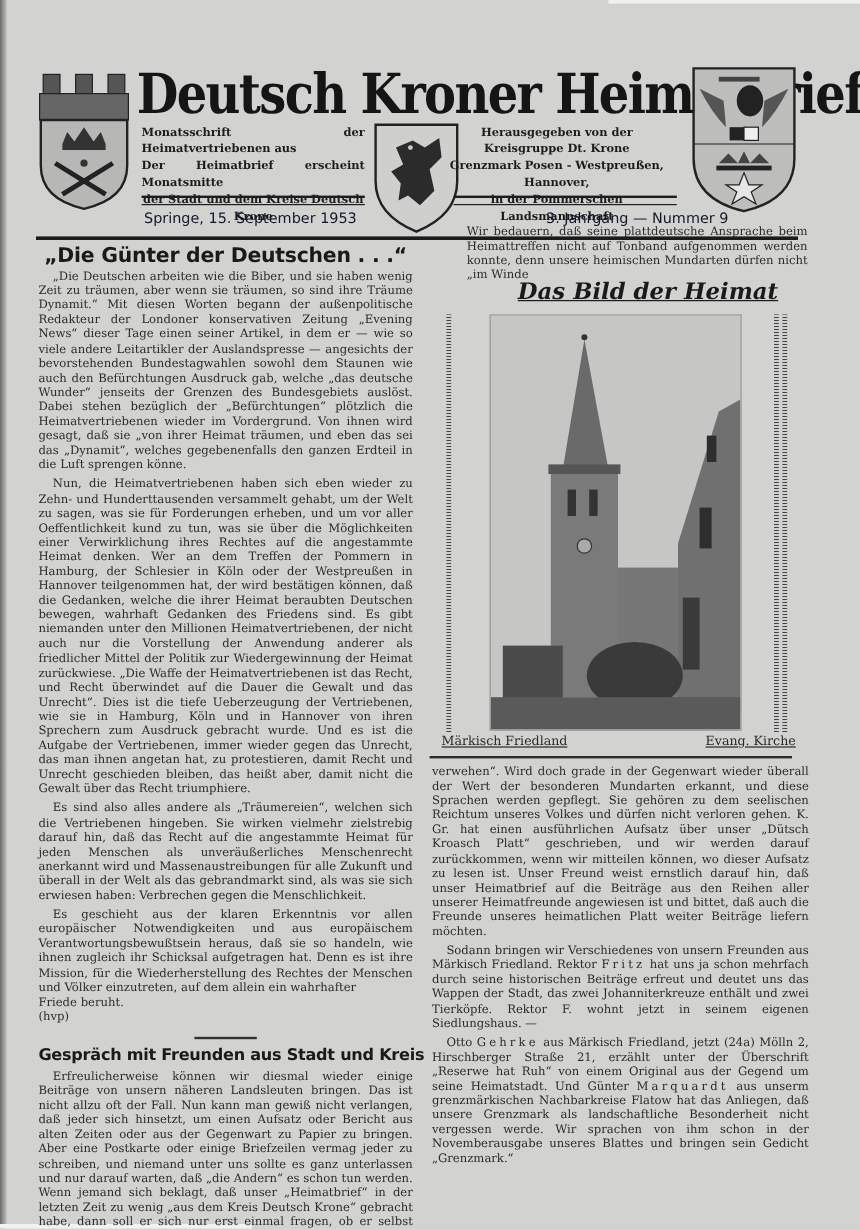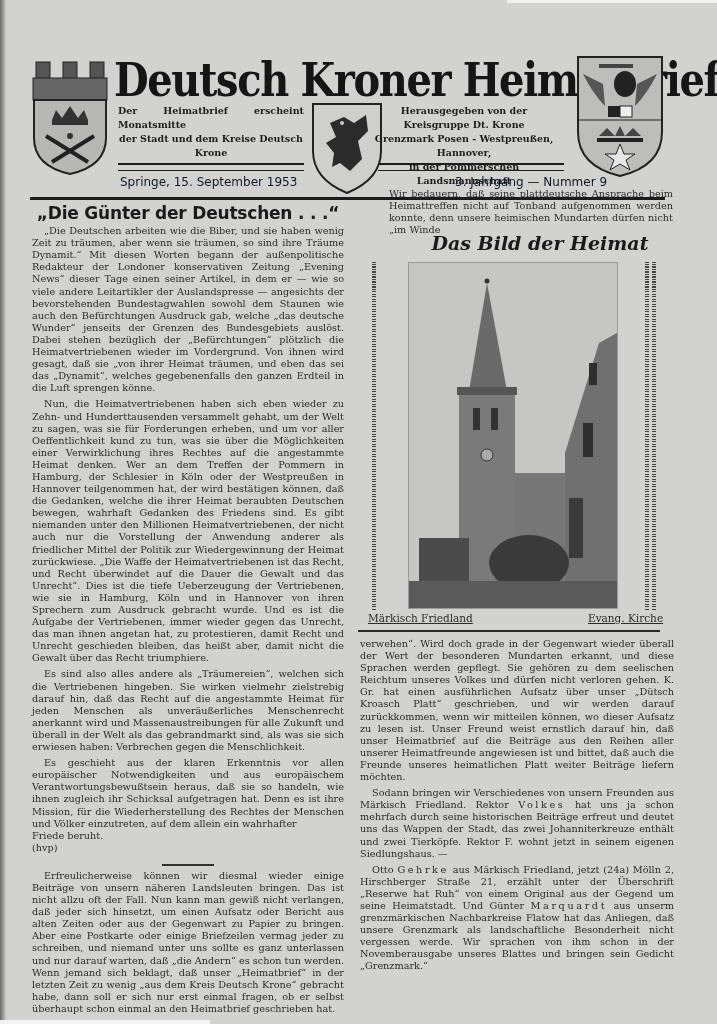--- a/index.html
+++ b/index.html
@@ -50,21 +50,21 @@
   .h2 {
     font-family:"DejaVu Sans", sans-serif; font-weight:bold; font-size:13.4px;
     text-align:center; margin:8px 0 6px 0; color:#1a1a1a; letter-spacing:-0.2px; white-space:nowrap;
   }
   .sig-line { display:flex; justify-content:space-between;flex-direction:column; }
   .short-rule { width:52px; height:2px; background:#333; margin:10px auto 4px auto; }
   .sp { letter-spacing:2.6px; }
 
   
   .pic-title { position:absolute; left:420px; top:232px; width:240px; text-align:center;
-    font-family:"DejaVu Serif", serif; font-style:italic; font-weight:bold; font-size:19px; color:#1a1a1a; }
+    font-family:"DejaVu Serif", serif; font-style:italic; font-weight:bold; font-size:19px; color:#1a1a1a;text-decoration:underline; }
   .stripe { position:absolute; top:262px; width:4px; height:348px;
     background:repeating-linear-gradient(0deg,#444 0 1px,#cfcfcf 1px 2.5px); }
   .st1 { left:372px; } .st2 { left:645px; } .st3 { left:652px; }
   .photo { position:absolute; left:408px; top:262px; width:208px; height:345px; background:#c3c3c1; overflow:hidden; border:1px solid #9a9a9a; }
   .caption { position:absolute; top:612px; font-size:10.5px; color:#2a2a2a;text-decoration:underline; }
   .cap-l { left:368px; } .cap-r { left:588px; }
   .pic-rule { position:absolute; left:358px; top:630px; width:302px; height:2px; background:#2a2a2a; }
   .col-right2 { top:638px; }
 </style>
 </head>
@@ -83,20 +83,21 @@
   <path d="M22 62 L26 52 L32 60 L40 48 L48 60 L54 52 L58 62 Z" fill="#333"></path>
   <rect x="22" y="62" width="36" height="5" fill="#333"></rect>
   <line x1="16" y1="78" x2="58" y2="104" stroke="#222" stroke-width="4"></line>
   <line x1="64" y1="78" x2="22" y2="104" stroke="#222" stroke-width="4"></line>
   <circle cx="40" cy="78" r="3" fill="#333"></circle>
 </svg>
 
 <div class="title">Deutsch Kroner Heimatbrief</div>
 
 <div class="sub sub-left">
+  <div>Monatsschrift der Heimatvertriebenen aus</div>
   <div>Der Heimatbrief erscheint Monatsmitte</div>
   <div>der Stadt und dem Kreise Deutsch Krone</div>
 </div>
 
 <svg class="crest crest-mid" viewBox="0 0 74 94">
   <path d="M3 3 H71 V50 Q71 78 37 92 Q3 78 3 50 Z" fill="#cfcfcd" stroke="#222" stroke-width="2"></path>
   <path d="M20 22 L34 16 L44 22 L56 14 L58 30 L48 40 L52 58 L40 70 L30 62 L22 66 L24 52 L16 42 L26 36 Z" fill="#2b2b2b"></path>
   <circle cx="32" cy="22" r="2" fill="#ccc"></circle>
 </svg>
 
@@ -130,20 +131,21 @@
   <div class="h1">„Die Günter der Deutschen . . .“</div>
   <p>„Die Deutschen arbeiten wie die Biber, und sie haben wenig Zeit zu träumen, aber wenn sie träumen, so sind ihre Träume Dynamit.“ Mit diesen Worten begann der außenpolitische Redakteur der Londoner konservativen Zeitung „Evening News“ dieser Tage einen seiner Artikel, in dem er — wie so viele andere Leitartikler der Auslandspresse — angesichts der bevorstehenden Bundestagwahlen sowohl dem Staunen wie auch den Befürchtungen Ausdruck gab, welche „das deutsche Wunder“ jenseits der Grenzen des Bundesgebiets auslöst. Dabei stehen bezüglich der „Befürchtungen“ plötzlich die Heimatvertriebenen wieder im Vordergrund. Von ihnen wird gesagt, daß sie „von ihrer Heimat träumen, und eben das sei das „Dynamit“, welches gegebenenfalls den ganzen Erdteil in die Luft sprengen könne.</p>
   <p>Nun, die Heimatvertriebenen haben sich eben wieder zu Zehn- und Hunderttausenden versammelt gehabt, um der Welt zu sagen, was sie für Forderungen erheben, und um vor aller Oeffentlichkeit kund zu tun, was sie über die Möglichkeiten einer Verwirklichung ihres Rechtes auf die angestammte Heimat denken. Wer an dem Treffen der Pommern in Hamburg, der Schlesier in Köln oder der Westpreußen in Hannover teilgenommen hat, der wird bestätigen können, daß die Gedanken, welche die ihrer Heimat beraubten Deutschen bewegen, wahrhaft Gedanken des Friedens sind. Es gibt niemanden unter den Millionen Heimatvertriebenen, der nicht auch nur die Vorstellung der Anwendung anderer als friedlicher Mittel der Politik zur Wiedergewinnung der Heimat zurückwiese. „Die Waffe der Heimatvertriebenen ist das Recht, und Recht überwindet auf die Dauer die Gewalt und das Unrecht“. Dies ist die tiefe Ueberzeugung der Vertriebenen, wie sie in Hamburg, Köln und in Hannover von ihren Sprechern zum Ausdruck gebracht wurde. Und es ist die Aufgabe der Vertriebenen, immer wieder gegen das Unrecht, das man ihnen angetan hat, zu protestieren, damit Recht und Unrecht geschieden bleiben, das heißt aber, damit nicht die Gewalt über das Recht triumphiere.</p>
   <p>Es sind also alles andere als „Träumereien“, welchen sich die Vertriebenen hingeben. Sie wirken vielmehr zielstrebig darauf hin, daß das Recht auf die angestammte Heimat für jeden Menschen als unveräußerliches Menschenrecht anerkannt wird und Massenaustreibungen für alle Zukunft und überall in der Welt als das gebrandmarkt sind, als was sie sich erwiesen haben: Verbrechen gegen die Menschlichkeit.</p>
   <p>Es geschieht aus der klaren Erkenntnis vor allen europäischer Notwendigkeiten und aus europäischem Verantwortungsbewußtsein heraus, daß sie so handeln, wie ihnen zugleich ihr Schicksal aufgetragen hat. Denn es ist ihre Mission, für die Wiederherstellung des Rechtes der Menschen und Völker einzutreten, auf dem allein ein wahrhafter</p>
   <div class="sig-line">
     <span>Friede beruht.</span>
     <span style="margin-right:20px">(hvp)</span>
   </div>
   <div class="short-rule"></div>
+  <div class="h2">Gespräch mit Freunden aus Stadt und Kreis</div>
   <p>Erfreulicherweise können wir diesmal wieder einige Beiträge von unsern näheren Landsleuten bringen. Das ist nicht allzu oft der Fall. Nun kann man gewiß nicht verlangen, daß jeder sich hinsetzt, um einen Aufsatz oder Bericht aus alten Zeiten oder aus der Gegenwart zu Papier zu bringen. Aber eine Postkarte oder einige Briefzeilen vermag jeder zu schreiben, und niemand unter uns sollte es ganz unterlassen und nur darauf warten, daß „die Andern“ es schon tun werden. Wenn jemand sich beklagt, daß unser „Heimatbrief“ in der letzten Zeit zu wenig „aus dem Kreis Deutsch Krone“ gebracht habe, dann soll er sich nur erst einmal fragen, ob er selbst überhaupt schon einmal an den Heimatbrief geschrieben hat.</p>
 
 </div>
 
 <div class="col col-right">
   <p class="noindent">Wir bedauern, daß seine plattdeutsche Ansprache beim Heimattreffen nicht auf Tonband aufgenommen werden konnte, denn unsere heimischen Mundarten dürfen nicht „im Winde</p>
 </div>
 
 <div class="pic-title">Das Bild der Heimat</div>
 <div class="stripe st1"></div>
@@ -168,15 +170,15 @@
   <ellipse cx="120" cy="300" rx="40" ry="28" fill="#3a3a3a"></ellipse>
   <rect x="0" y="318" width="208" height="27" fill="#5a5a5a"></rect>
 </svg>
 
 <div class="caption cap-l">Märkisch Friedland</div>
 <div class="caption cap-r">Evang. Kirche</div>
 <div class="pic-rule"></div>
 
 <div class="col col-right col-right2" style="left:360px;width:314px;">
   <p class="noindent">verwehen“. Wird doch grade in der Gegenwart wieder überall der Wert der besonderen Mundarten erkannt, und diese Sprachen werden gepflegt. Sie gehören zu dem seelischen Reichtum unseres Volkes und dürfen nicht verloren gehen. K. Gr. hat einen ausführlichen Aufsatz über unser „Dütsch Kroasch Platt“ geschrieben, und wir werden darauf zurückkommen, wenn wir mitteilen können, wo dieser Aufsatz zu lesen ist. Unser Freund weist ernstlich darauf hin, daß unser Heimatbrief auf die Beiträge aus den Reihen aller unserer Heimatfreunde angewiesen ist und bittet, daß auch die Freunde unseres heimatlichen Platt weiter Beiträge liefern möchten.</p>
-  <p><span>Sodann bringen wir Verschiedenes von unsern Freunden aus Märkisch Friedland. Rektor </span><span class="sp">Volkes</span><span> hat uns ja schon mehrfach durch seine historischen Beiträge erfreut und deutet uns das Wappen der Stadt, das zwei Johanniterkreuze enthält und zwei Tierköpfe. Rektor F. wohnt jetzt in seinem eigenen Siedlungshaus. —</span></p>
+  <p><span>Sodann bringen wir Verschiedenes von unsern Freunden aus Märkisch Friedland. Rektor </span><span class="sp">Fritz</span><span> hat uns ja schon mehrfach durch seine historischen Beiträge erfreut und deutet uns das Wappen der Stadt, das zwei Johanniterkreuze enthält und zwei Tierköpfe. Rektor F. wohnt jetzt in seinem eigenen Siedlungshaus. —</span></p>
   <p><span>Otto </span><span class="sp">Gehrke</span><span> aus Märkisch Friedland, jetzt (24a) Mölln 2, Hirschberger Straße 21, erzählt unter der Überschrift „Reserwe hat Ruh“ von einem Original aus der Gegend um seine Heimatstadt. Und Günter </span><span class="sp">Marquardt</span><span> aus unserm grenzmärkischen Nachbarkreise Flatow hat das Anliegen, daß unsere Grenzmark als landschaftliche Besonderheit nicht vergessen werde. Wir sprachen von ihm schon in der Novemberausgabe unseres Blattes und bringen sein Gedicht „Grenzmark.“</span></p>
 </div>
 
 </body></html>

